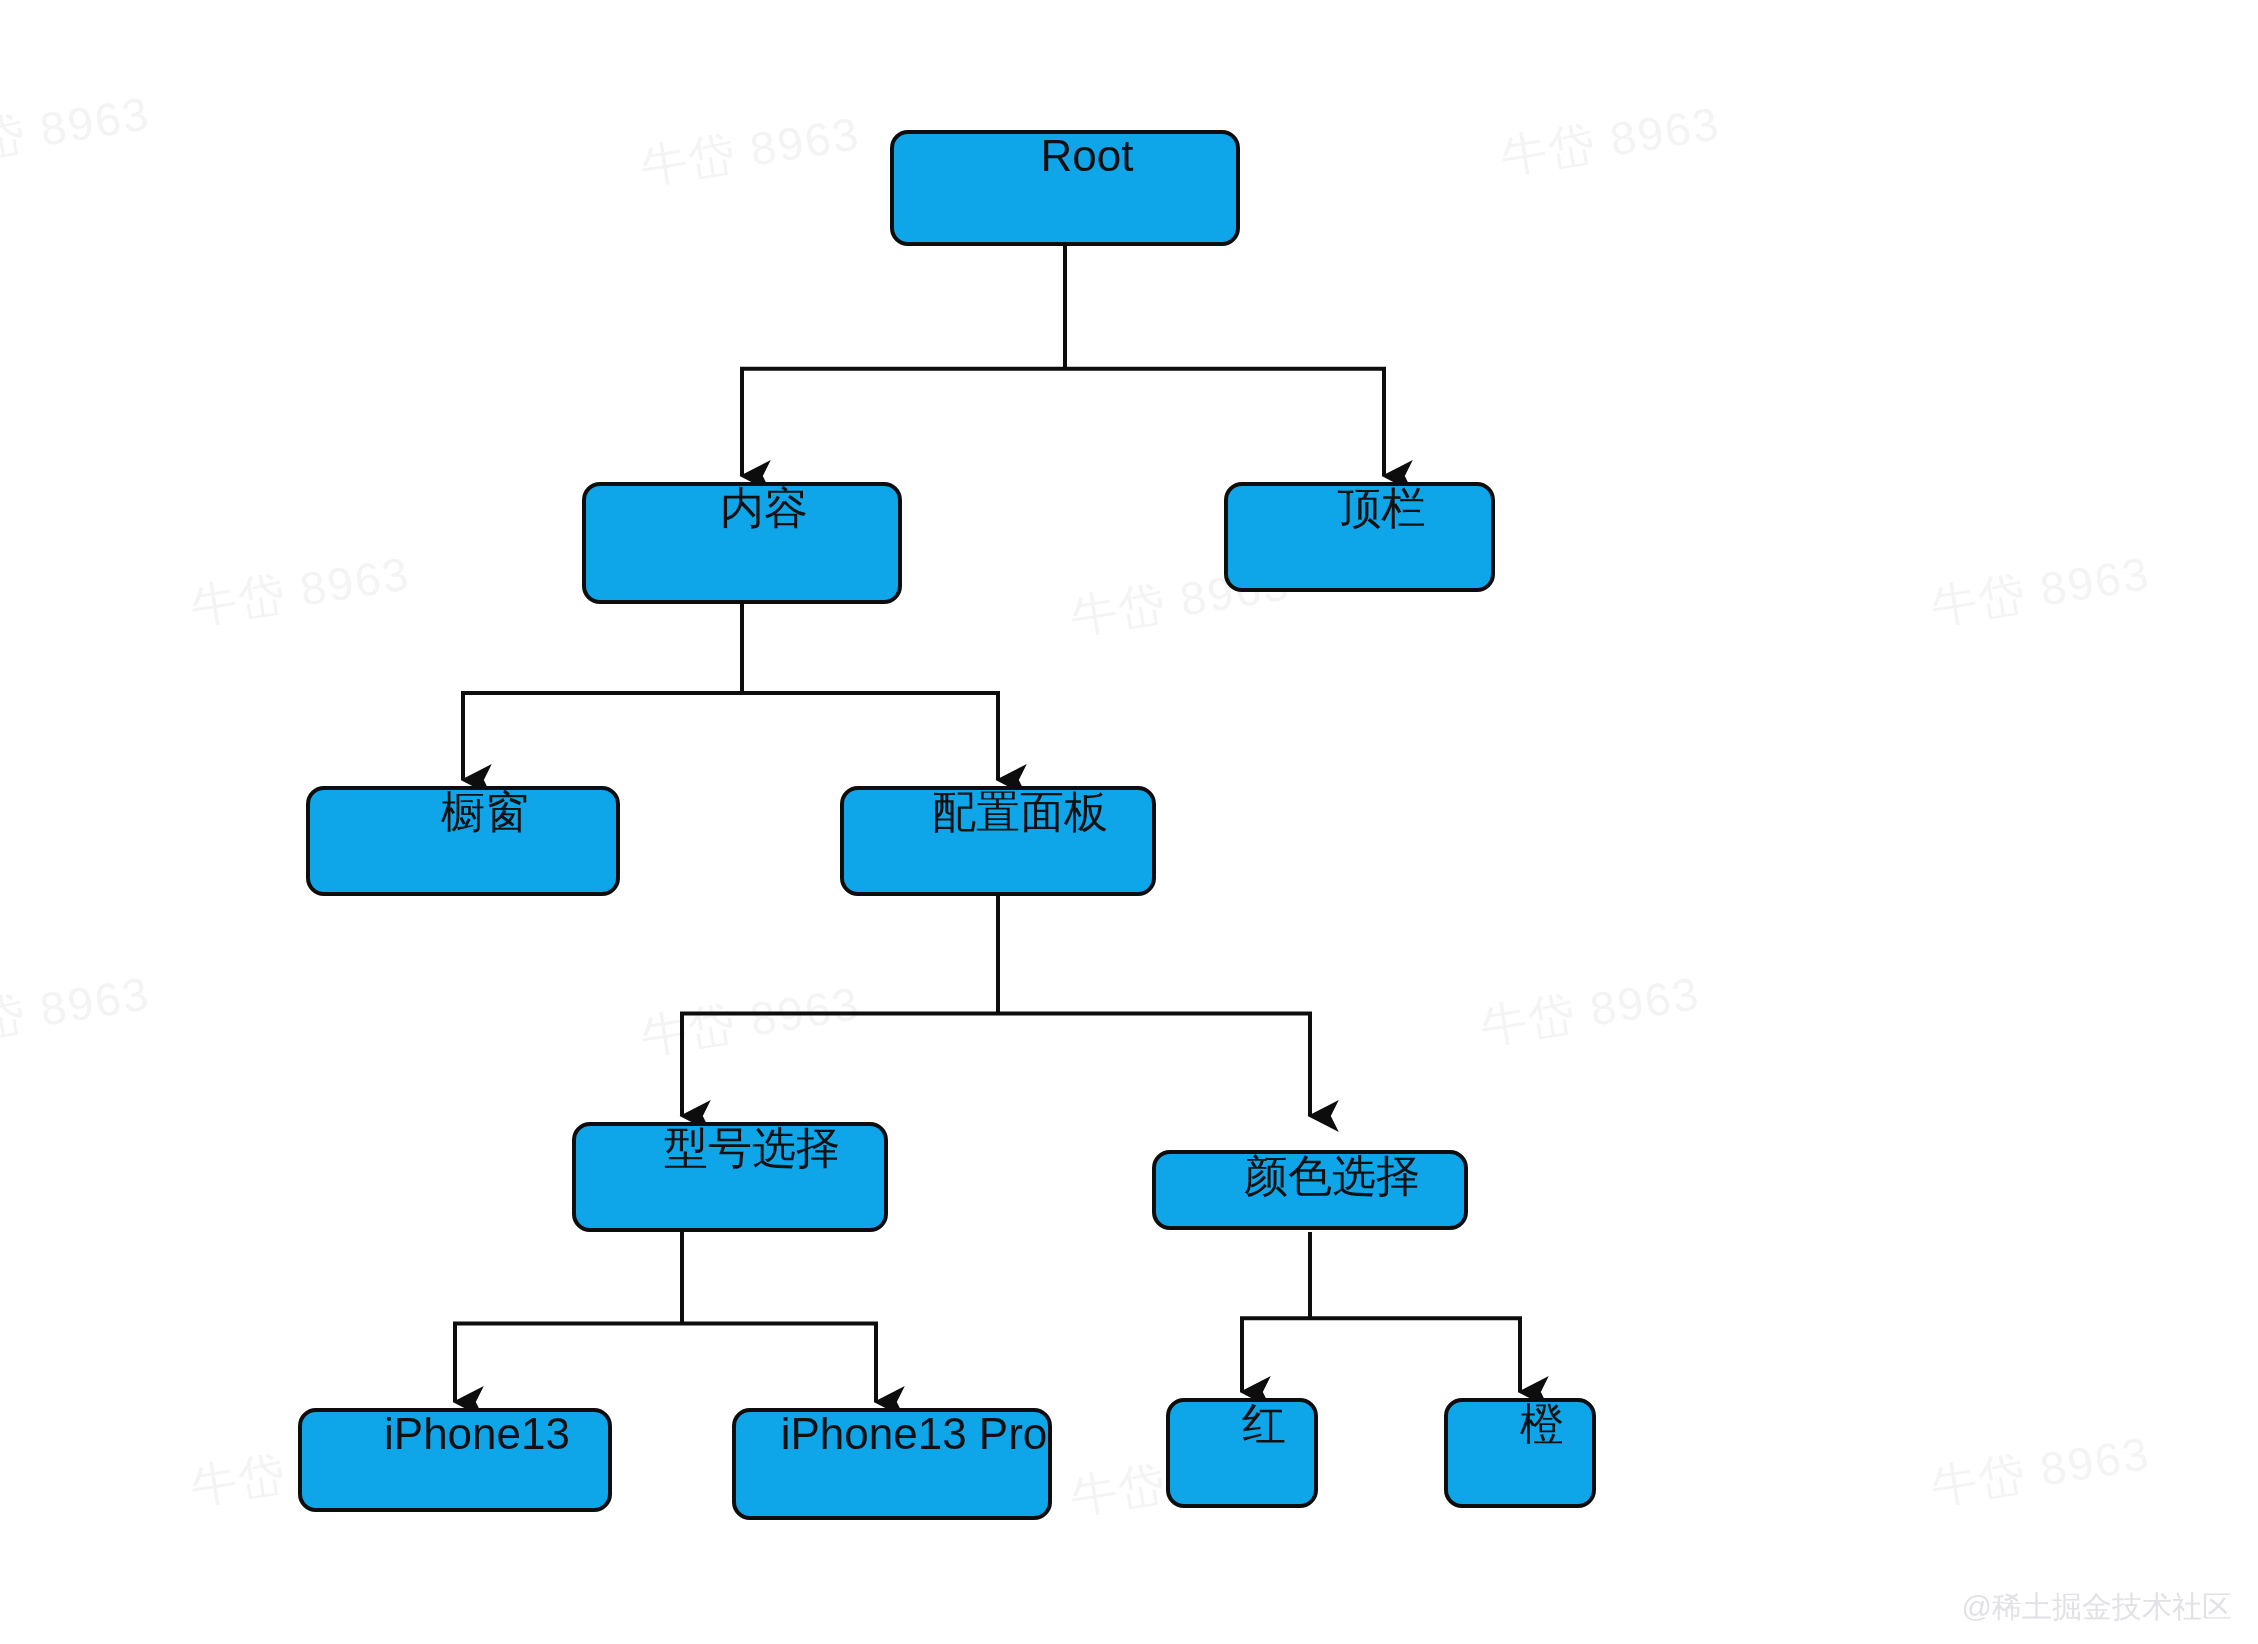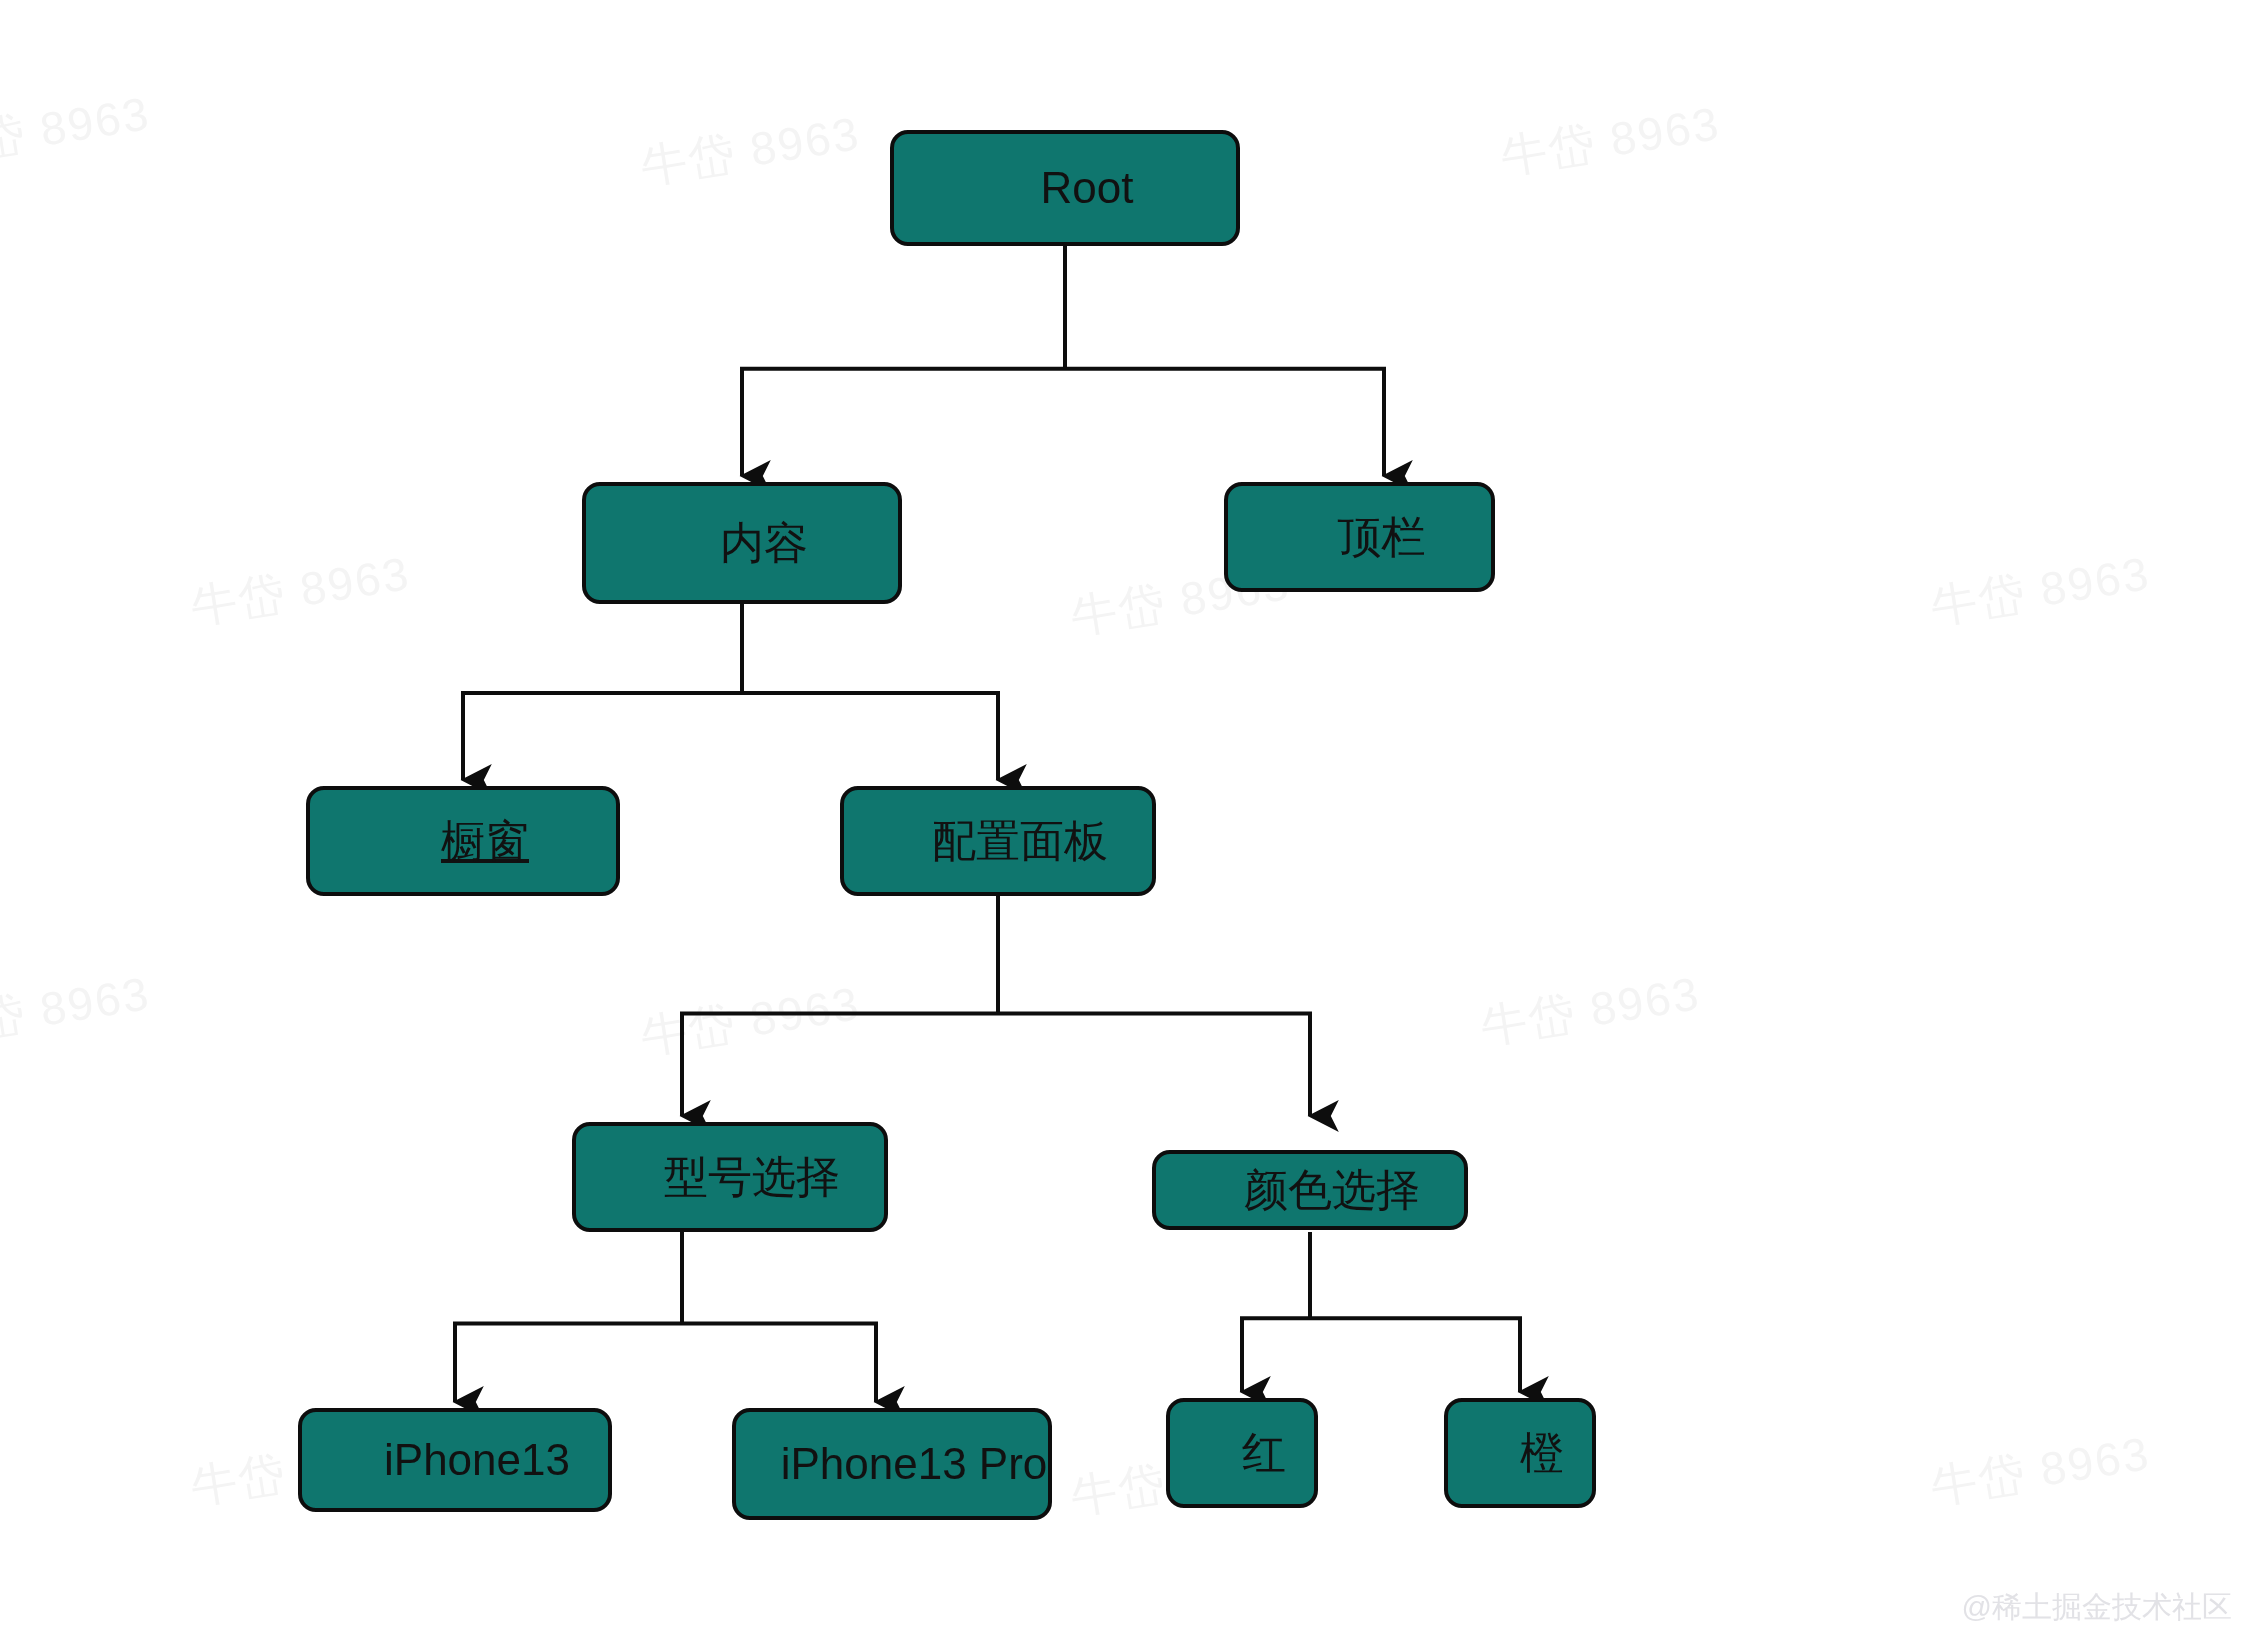--- a/index.html
+++ b/index.html
@@ -39,23 +39,22 @@
     position: absolute;
     left: 0; top: 0;
     z-index: 2;
   }
   .node-box {
     position: absolute;
     z-index: 3;
     box-sizing: border-box;
     border: 4px solid #0d0d0d;
     border-radius: 18px;
-    background: #0f766e;
+    background: #0ea5e9;
     display: flex;
-    align-items: center;
     justify-content: center;
     color: #111111;
     font-size: 44px;
     font-family: "Liberation Sans", "DejaVu Sans", sans-serif;
     line-height: 1;
     white-space: nowrap;
     padding-left: 44px;
   }
   .node-label {
     pointer-events: none;
@@ -121,21 +120,21 @@
       <div class="node-box" style="left: 890px; top: 130px; width: 350px; height: 116px; border-color: rgb(13, 13, 13);">
         <span class="node-label" style="color: rgb(17, 17, 17);">Root</span>
       </div>
       <div class="node-box" style="left: 582px; top: 482px; width: 320px; height: 122px; border-color: rgb(13, 13, 13);">
         <span class="node-label" style="color: rgb(17, 17, 17);">内容</span>
       </div>
       <div class="node-box" style="left: 1224px; top: 482px; width: 271px; height: 110px; border-color: rgb(13, 13, 13);">
         <span class="node-label" style="color: rgb(17, 17, 17);">顶栏</span>
       </div>
       <div class="node-box" style="left: 306px; top: 786px; width: 314px; height: 110px; border-color: rgb(13, 13, 13);">
-        <span class="node-label" style="color: rgb(17, 17, 17); text-decoration: underline;">橱窗</span>
+        <span class="node-label" style="color: rgb(17, 17, 17);">橱窗</span>
       </div>
       <div class="node-box" style="left: 840px; top: 786px; width: 316px; height: 110px; border-color: rgb(13, 13, 13);">
         <span class="node-label" style="color: rgb(17, 17, 17);">配置面板</span>
       </div>
       <div class="node-box" style="left: 524px; top: 1122px; width: 316px; height: 110px; border-color: rgb(13, 13, 13); margin-left: 48px;">
         <span class="node-label" style="color: rgb(17, 17, 17);">型号选择</span>
       </div>
       <div class="node-box" style="left: 1152px; top: 1150px; width: 316px; height: 80px; border-color: rgb(13, 13, 13);">
         <span class="node-label" style="color: rgb(17, 17, 17);">颜色选择</span>
       </div>

